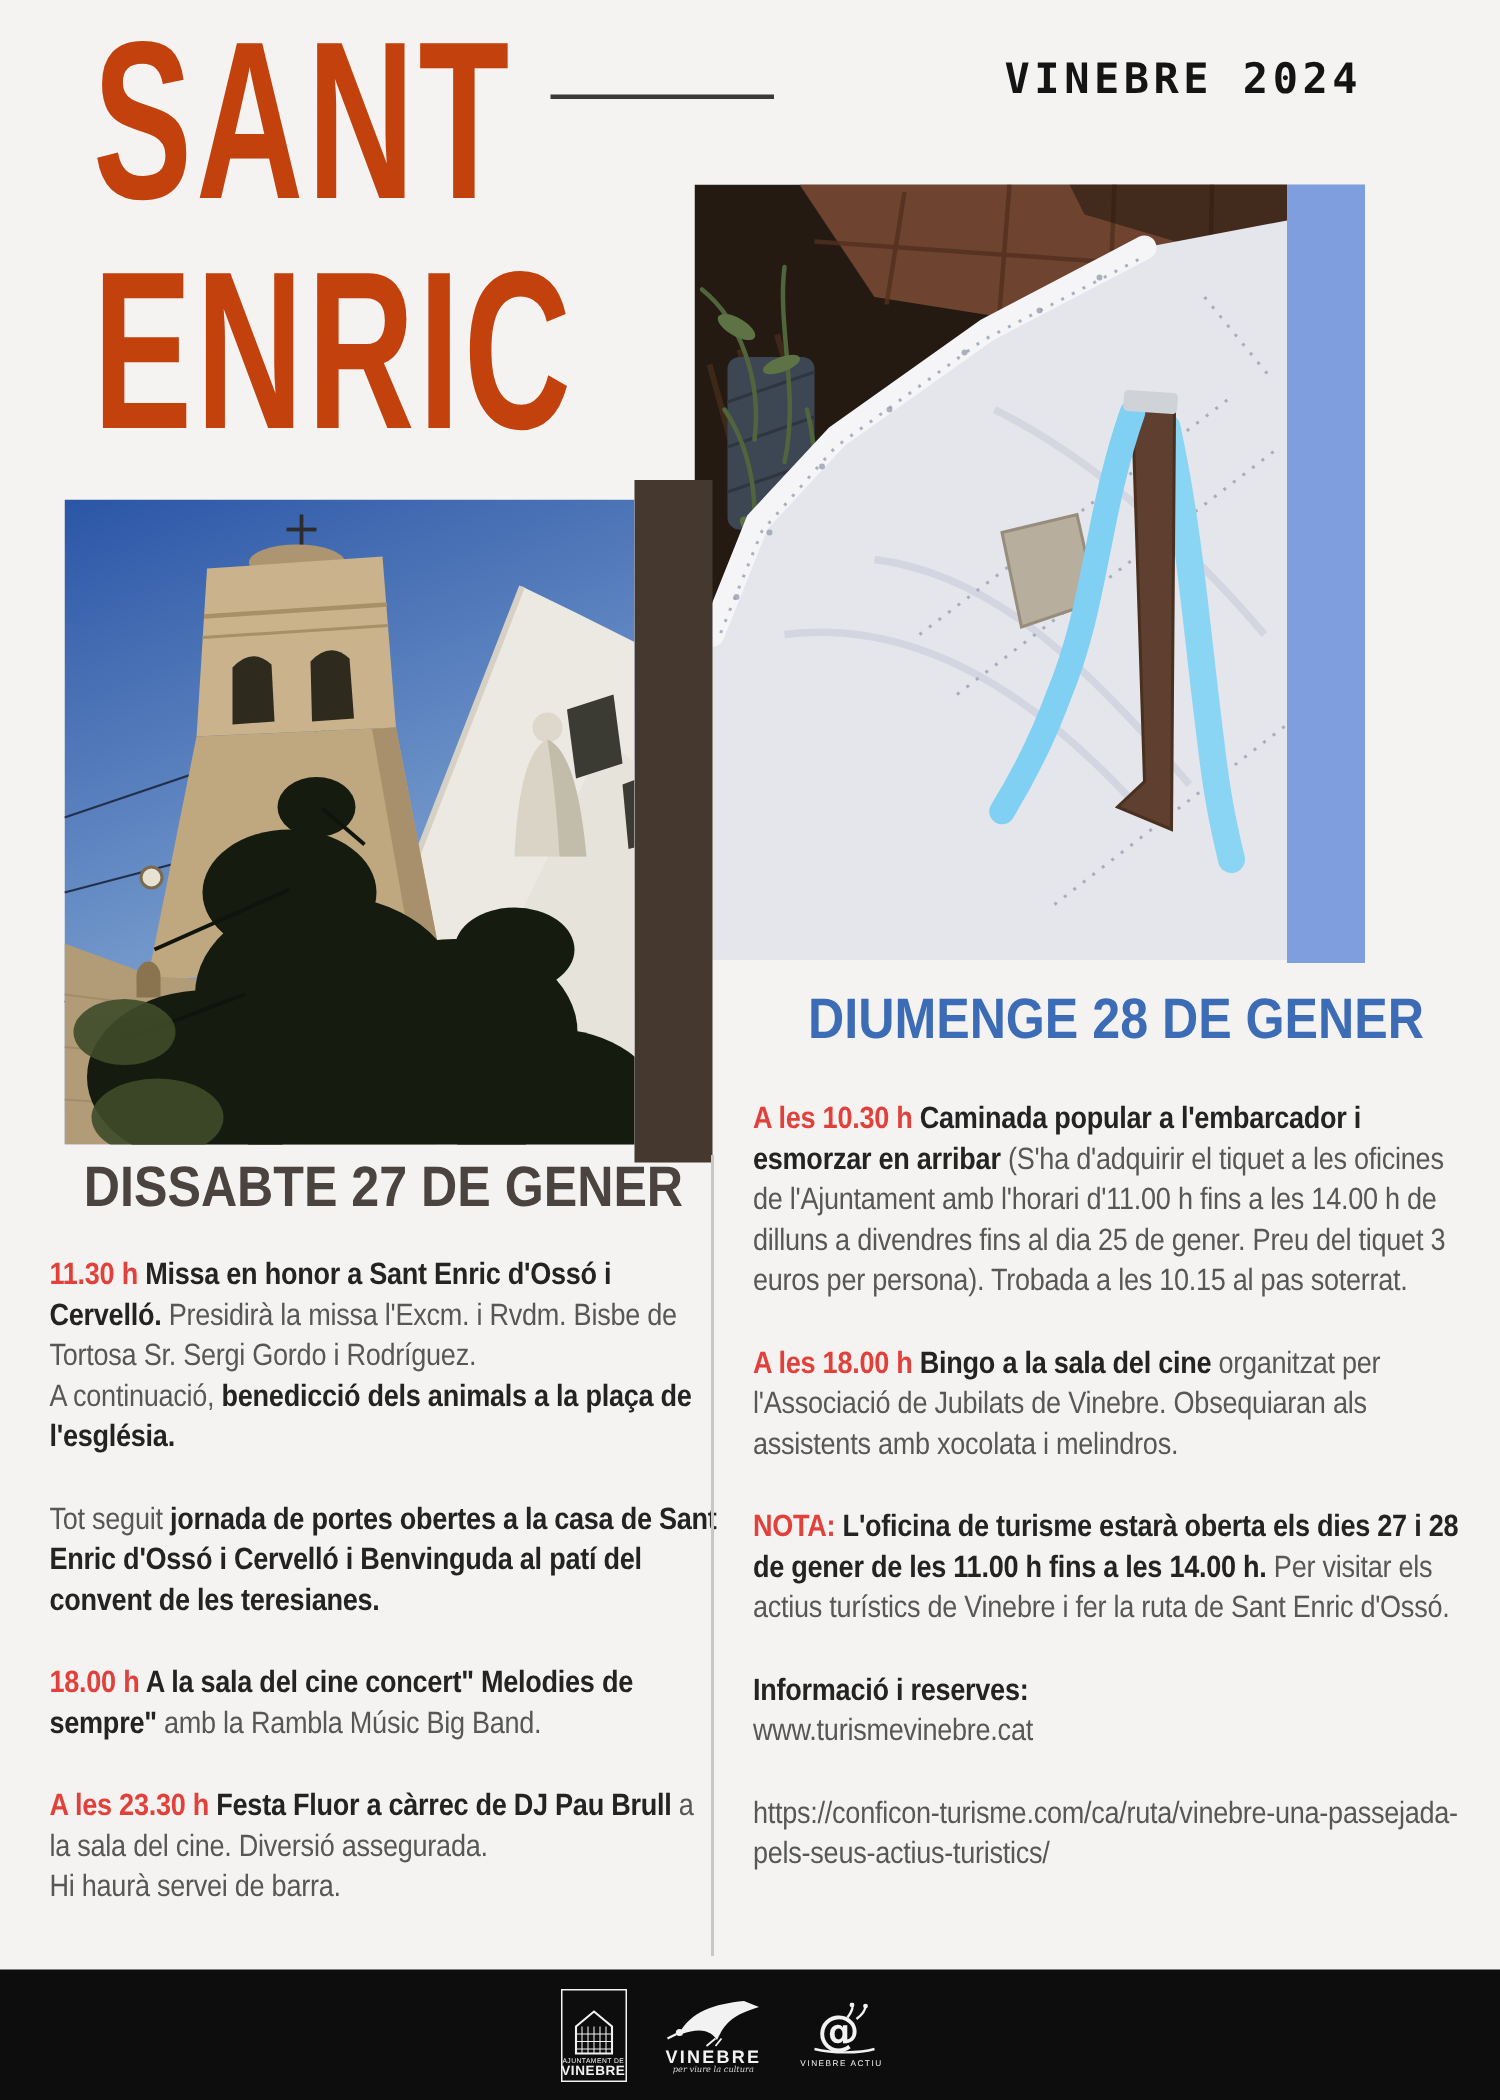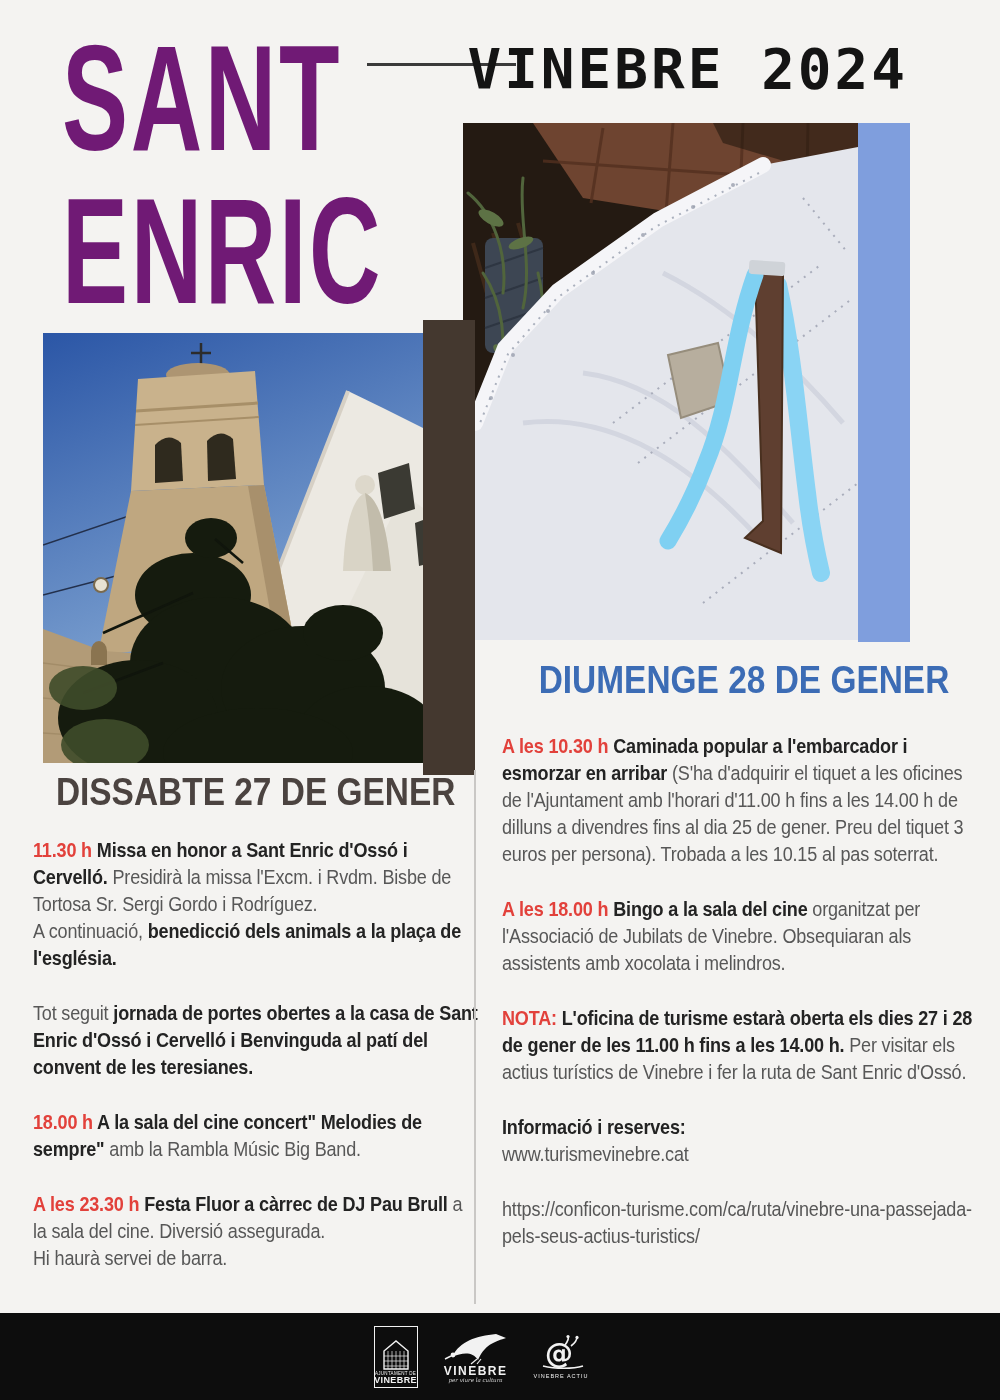--- a/index.html
+++ b/index.html
@@ -1,25 +1,25 @@
 <!DOCTYPE html>
 <html><head>
 <meta charset="utf-8">
 <style>
   html,body{margin:0;padding:0;background:#888;}
   .poster{position:relative;width:1000px;height:1400px;background:#f4f3f1;overflow:hidden;
           font-family:"Liberation Sans",sans-serif;}
 
   
-  .title{position:absolute;left:62px;top:22px;color:#701a75;font-weight:700;}
+  .title{position:absolute;left:62px;top:4px;color:#c2410c;font-weight:700;}
   .title .tline{display:block;font-size:150px;line-height:153px;letter-spacing:4px;
                 transform:scaleX(.66);transform-origin:left;white-space:nowrap;}
   .top-line{position:absolute;left:367px;top:63px;width:149px;height:3px;background:#3a3a3a;}
   .brand{position:absolute;top:36px;right:92px;font-family:"DejaVu Sans Mono",monospace;
-         font-weight:700;font-size:56px;letter-spacing:3px;color:#141414;white-space:nowrap;}
+         font-weight:700;font-size:28px;letter-spacing:3px;color:#141414;white-space:nowrap;}
 
   
   .photo-right{position:absolute;left:463px;top:123px;width:395px;height:517px;}
   .blue-stripe{position:absolute;left:858px;top:123px;width:52px;height:519px;background:#7f9edd;}
   .brown-panel{position:absolute;left:423px;top:320px;width:52px;height:455px;background:#44382f;}
   .photo-left{position:absolute;left:43px;top:333px;width:380px;height:430px;}
   .photo-left svg,.photo-right svg{display:block;width:100%;height:100%;}
 
   
   .col{position:absolute;font-size:20.5px;line-height:27px;letter-spacing:-0.2px;color:#575757;

